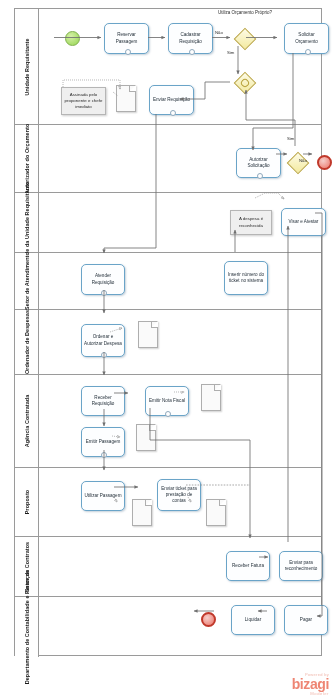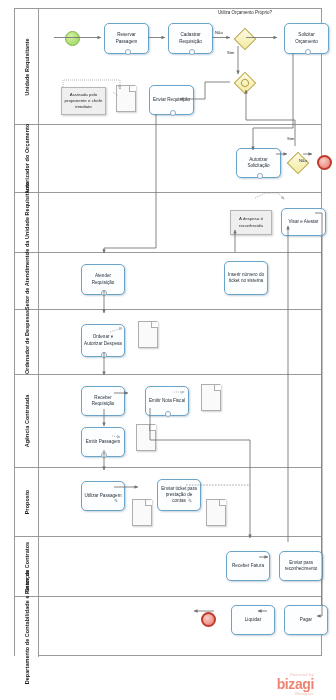--- a/index.html
+++ b/index.html
@@ -68,21 +68,21 @@
         pointer-events:none;overflow:visible;}
   .sf{fill:none;stroke:#6f6f6f;stroke-width:.85;}
   .mf{fill:none;stroke:#8c8c8c;stroke-width:.75;stroke-dasharray:1.6 1.3;}
   .as{fill:none;stroke:#8c8c8c;stroke-width:.7;stroke-dasharray:.9 1.1;}
 
   .flbl{position:absolute;font-size:4.3px;color:#303030;white-space:nowrap;}
   .glbl{position:absolute;font-size:4.5px;color:#2a2a2a;text-align:center;
         line-height:1.3;white-space:nowrap;}
 
   
-  .wm{position:absolute;right:22px;bottom:4px;text-align:right;line-height:1;}
+  .wm{position:absolute;right:7px;bottom:4px;text-align:right;line-height:1;}
   .wm .pb{font-size:4px;color:#f0b8ad;letter-spacing:.3px;display:block;
           margin-bottom:.5px;}
   .wm .bz{font-size:14px;color:#ee8573;font-weight:bold;letter-spacing:-.4px;
           display:block;}
   .wm .md{font-size:4.2px;color:#f0b8ad;letter-spacing:.5px;display:block;
           margin-top:.5px;}
 </style>
 </head>
 <body>
 

